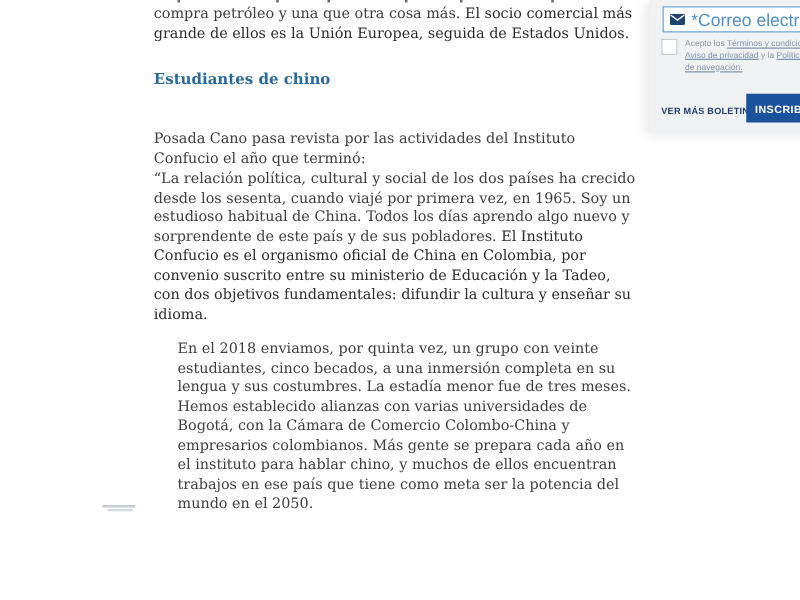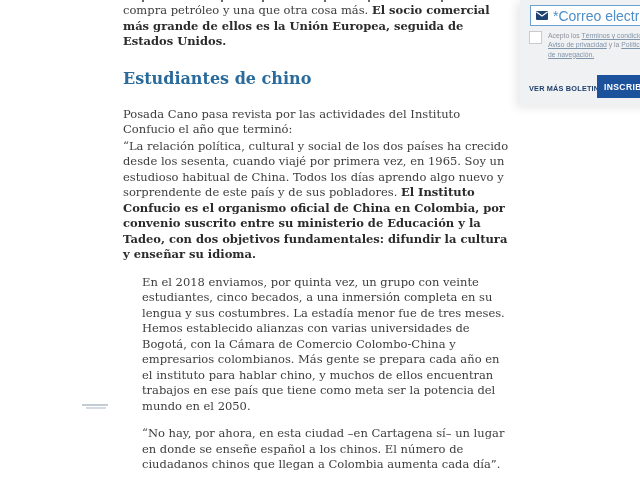--- a/index.html
+++ b/index.html
@@ -16,26 +16,26 @@
     position: absolute;
     left: 123px;
     top: 3px;
     width: 386px;
     font-family: "DejaVu Serif", "Liberation Serif", serif;
     font-size: 11.5px;
     line-height: 15.5px;
     color: #3d3d3d;
   }
   .article p.para { margin-top: 1px; }
-  .article p.para.mt-lg { margin-top: 20px; }
+  .article p.para.mt-lg { margin-top: 32px; }
   .article p.para.mt-md { margin-top: 12px; margin-left: 19px; }
-  .article .run-bold { font-weight: 700; color: #2b2b2b; }
+  .article .run-bold { font-weight: 400; color: #2b2b2b; }
   .section-heading {
     margin-top: 21px;
-    font-size: 16px;
+    font-size: 12px;
     line-height: 16px;
     font-weight: 700;
     color: #2a6b9c;
   }
   .q2 { margin-top: 12px; }
 
   
   .remnant-dot {
     position: absolute;
     top: 0;
@@ -156,21 +156,20 @@
   <p class="para" style="margin-top:0"><span>compra petróleo y una que otra cosa más. </span><span class="run-bold">El socio comercial más grande de ellos es la Unión Europea, seguida de Estados Unidos.</span></p>
 
   <h2 class="section-heading">Estudiantes de chino</h2>
 
   <p class="para mt-lg">Posada Cano pasa revista por las actividades del Instituto Confucio el año que terminó:</p>
 
   <p class="para"><span>“La relación política, cultural y social de los dos países ha crecido desde los sesenta, cuando viajé por primera vez, en 1965. Soy un estudioso habitual de China. Todos los días aprendo algo nuevo y sorprendente de este país y de sus pobladores. </span><span class="run-bold">El Instituto Confucio es el organismo oficial de China en Colombia, por convenio suscrito entre su ministerio de Educación y la Tadeo, con dos objetivos fundamentales: difundir la cultura y enseñar su idioma.</span></p>
 
   <p class="para mt-md">En el 2018 enviamos, por quinta vez, un grupo con veinte estudiantes, cinco becados, a una inmersión completa en su lengua y sus costumbres. La estadía menor fue de tres meses. Hemos establecido alianzas con varias universidades de Bogotá, con la Cámara de Comercio Colombo-China y empresarios colombianos. Más gente se prepara cada año en el instituto para hablar chino, y muchos de ellos encuentran trabajos en ese país que tiene como meta ser la potencia del mundo en el 2050.</p>
 
-  <p class="para mt-md q2">“No hay, por ahora, en esta ciudad –en Cartagena sí– un lugar en donde se enseñe español a los chinos. El número de ciudadanos chinos que llegan a Colombia aumenta cada día”.</p>
 
 </div>
 
 <div class="embed-smudge">
   <span class="bar1"></span>
   <span class="bar2"></span>
 </div>
 
 <div class="newsletter">
 

